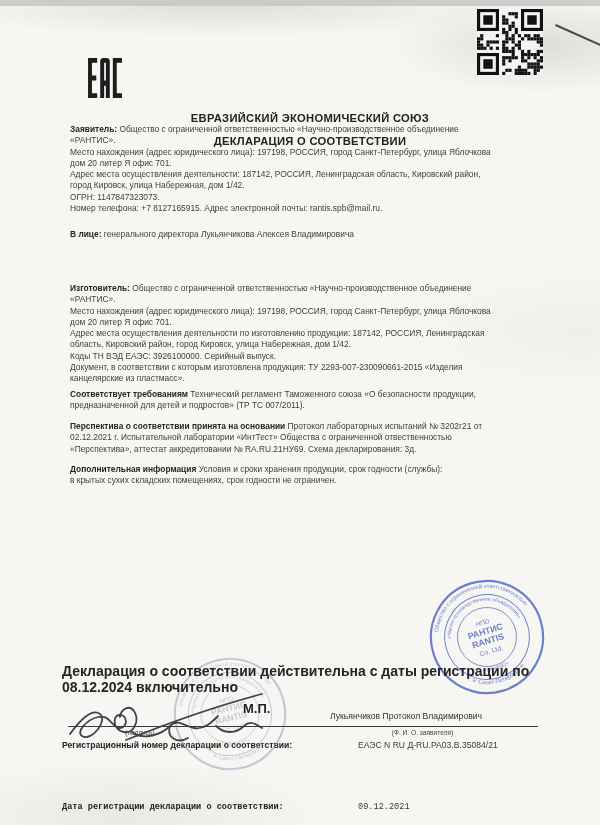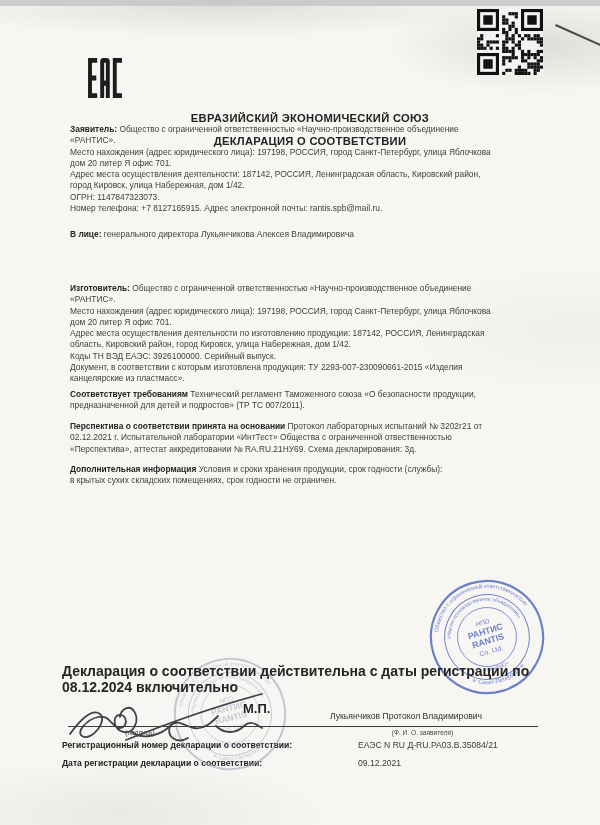--- a/index.html
+++ b/index.html
@@ -28,21 +28,21 @@
   .sig-svg{position:absolute;left:66px;top:690px;z-index:3;}
   .sig-line{position:absolute;left:68px;top:726px;width:470px;height:1px;background:#3c3c3c;z-index:3;}
   .mp{position:absolute;left:243px;top:701px;font-size:13px;font-weight:bold;color:#1f1f1f;z-index:5;}
   .sig-caption{position:absolute;top:729px;font-size:6.6px;color:#444;text-align:center;z-index:4;}
   .cap-sign{left:95px;width:90px;}
   .cap-fio{left:350px;width:145px;}
   .fio-name{position:absolute;left:330px;top:711px;font-size:8.6px;color:#333;z-index:4;}
   .reg-row{position:absolute;left:62px;width:486px;font-size:8.6px;color:#252525;}
   .reg-row b{color:#222;}
   .reg-val{position:absolute;left:296px;top:0;color:#3a3a3a;font-weight:normal;}
-  .r1{top:740px;} .r2{top:758px;}
+  .r1{top:740px;} .r2{top:802px;font-family:Liberation Mono, monospace;}
   .st-center{font-family:"Liberation Sans","DejaVu Sans",sans-serif;}
 </style>
 </head>
 <body>
 
 <div class="page">
 
   <div class="top-strip"></div>
   <div class="pen-mark"></div>
 

